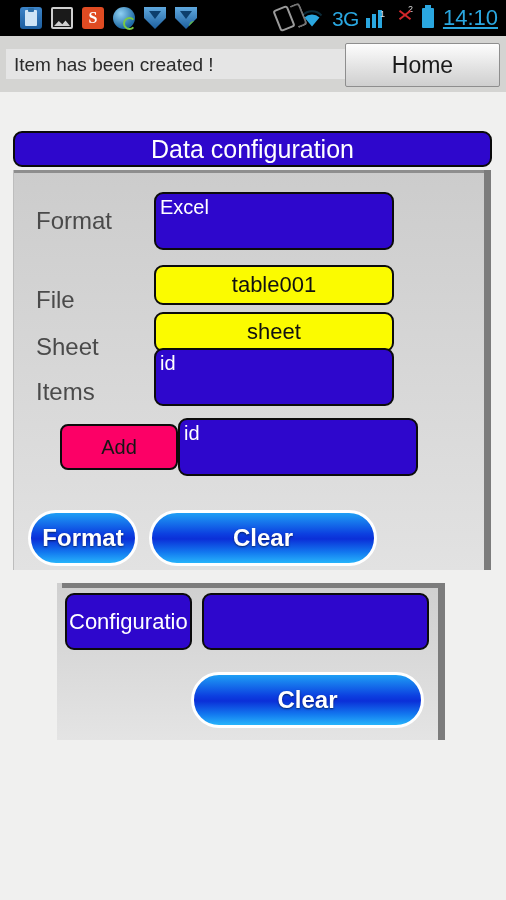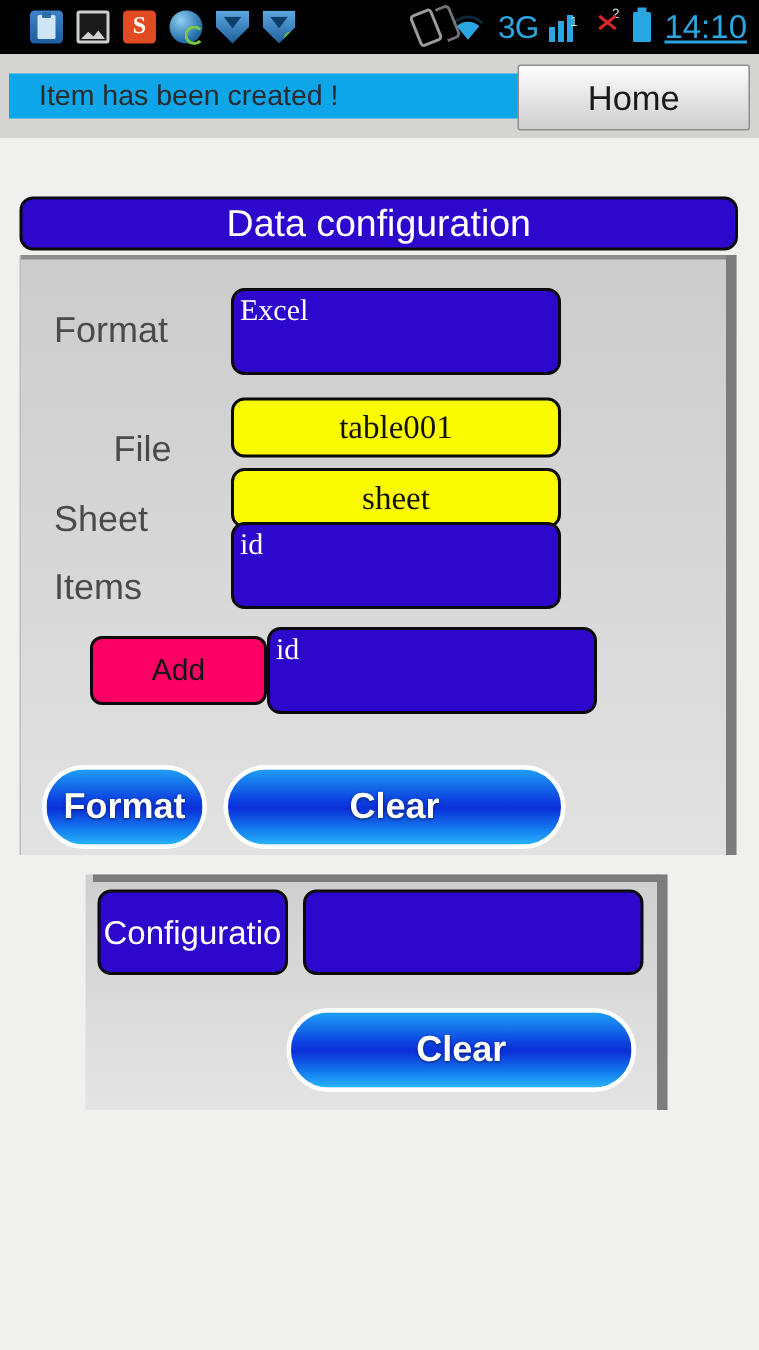--- a/index.html
+++ b/index.html
@@ -250,24 +250,24 @@
     width: 506px;
     height: 56px;
     background: #d4d4d2;
     display: flex;
     align-items: center;
   }
   .toast {
     margin-left: 6px;
     width: 351px;
     height: 30px;
-    background: #0ea5e9;
-    display: flex;
-    align-items: center;
-    padding-left: 20px;
+    background: #e5e5e5;
+    display: flex;
+    align-items: center;
+    padding-left: 8px;
   }
   .toast span {
     color: #2b2b2b;
     font-size: 19px;
     line-height: 1;
   }
   .home-btn {
     position: absolute;
     right: 6px;
     top: 7px;
@@ -330,24 +330,23 @@
   }
   .row-label {
     width: 140px;
     padding-left: 22px;
     color: #4a4a4a;
     font-size: 24px;
     line-height: 1;
   }
 
   .field {
-    width: 220px;
+    width: 240px;
     border: 2px solid #0b0b0b;
     border-radius: 9px;
-    font-family: Liberation Serif, serif;
   }
   .f-blue {
     background: #2e07cc;
     color: #ffffff;
     font-size: 20px;
     padding: 2px 0 0 4px;
     line-height: 1.1;
   }
   .f-yellow {
     background: #fbfb00;
@@ -512,21 +511,21 @@
   <div class="panel">
     <div class="panel-toprule"></div>
     <div class="panel-scroll"></div>
 
     <div class="row" style="top:22px;">
       <div class="row-label">Format</div>
       <div class="field f-blue" style="height:58px;">Excel</div>
     </div>
 
     <div class="row" style="top:88px;">
-      <div class="row-label" style="padding-top:30px;text-align:center;">File</div>
+      <div class="row-label" style="padding-top:30px;">File</div>
       <div class="field f-yellow" style="height:40px;">table001</div>
     </div>
 
     <div class="row" style="top:135px;">
       <div class="row-label" style="padding-top:30px;">Sheet</div>
       <div class="field f-yellow" style="height:40px;">sheet</div>
     </div>
 
     <div class="row" style="top:178px;">
       <div class="row-label" style="padding-top:30px;">Items</div>

